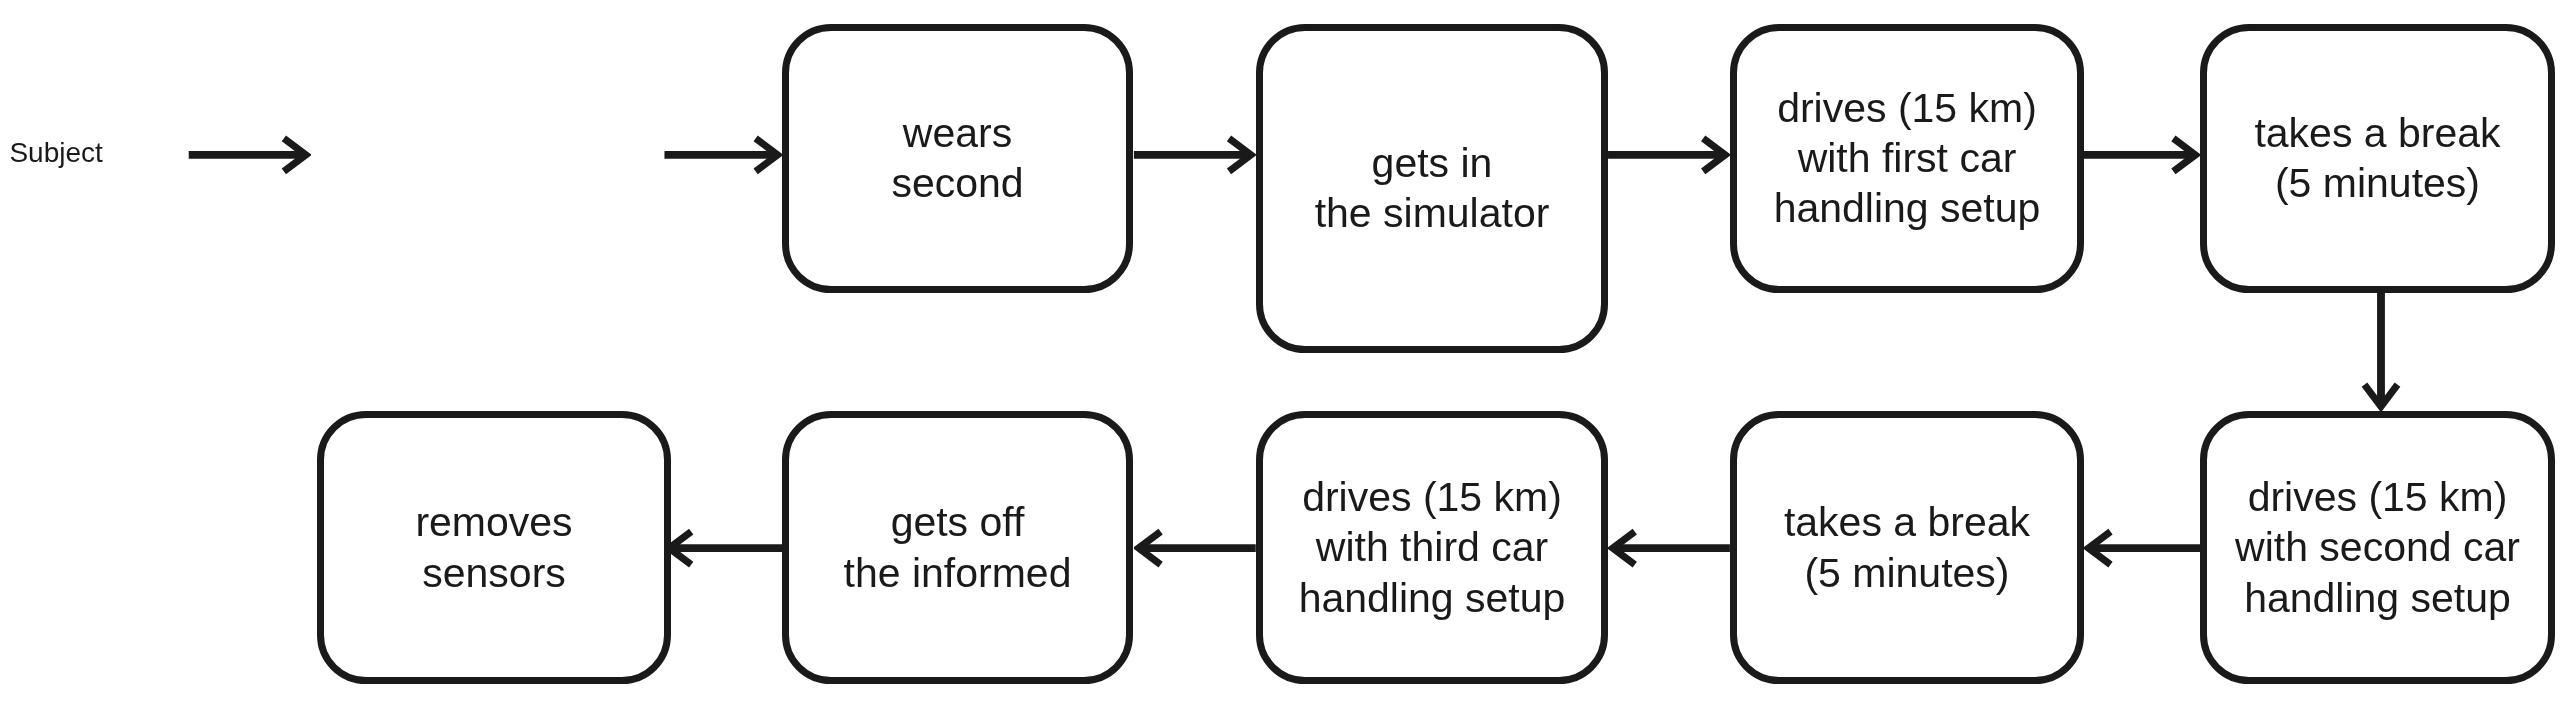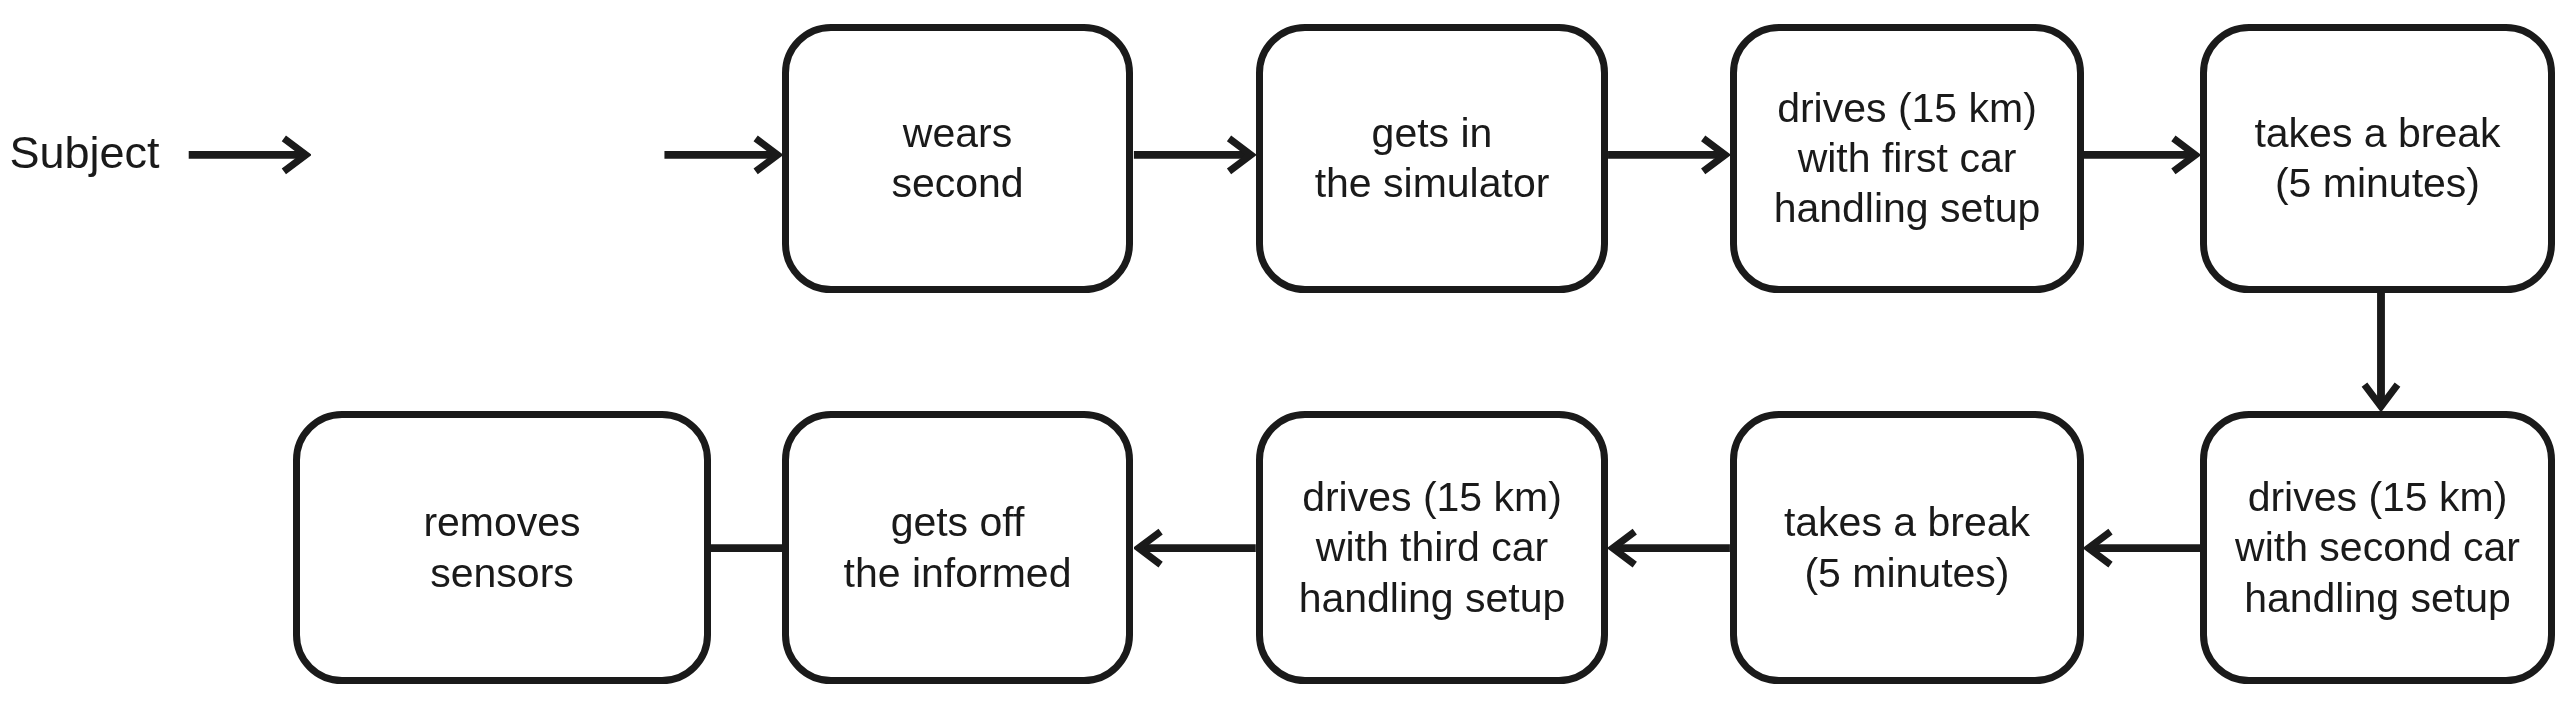--- a/index.html
+++ b/index.html
@@ -27,35 +27,35 @@
     justify-content: center;
     text-align: center;
     white-space: pre-line;
     font-size: 41px;
     line-height: 1.22;
     color: #1a1a1a;
   }
   
   .n0 { left: 311px;  top: 23.6px;  width: 354px; height: 269px; }
   .n1 { left: 782px;  top: 23.6px;  width: 351px; height: 269px; }
-  .n2 { left: 1256px; top: 23.6px;  width: 352px; height: 269px; }
+  .n2 { left: 1256px; top: 23.6px;  width: 352px; height: 329px; }
   .n3 { left: 1730px; top: 23.6px;  width: 354px; height: 269px; }
   .n4 { left: 2200px; top: 23.6px;  width: 355px; height: 269px; }
   
   .n5 { left: 2200px; top: 411px; width: 355px; height: 273px; }
   .n6 { left: 1730px; top: 411px; width: 354px; height: 273px; }
   .n7 { left: 1256px; top: 411px; width: 352px; height: 273px; }
   .n8 { left: 782px;  top: 411px; width: 351px; height: 273px; }
-  .n9 { left: 293px;  top: 411px; width: 418px; height: 273px; }
+  .n9 { left: 317px;  top: 411px; width: 354px; height: 273px; }
 
   #subject-label {
     position: absolute;
     left: 9.4px;
     top: 128px;
-    font-size: 45px;
+    font-size: 28px;
     line-height: 50px;
     color: #1a1a1a;
   }
   #edges-layer {
     position: absolute;
     left: 0;
     top: 0;
     width: 2576px;
     height: 703px;
     pointer-events: none;

